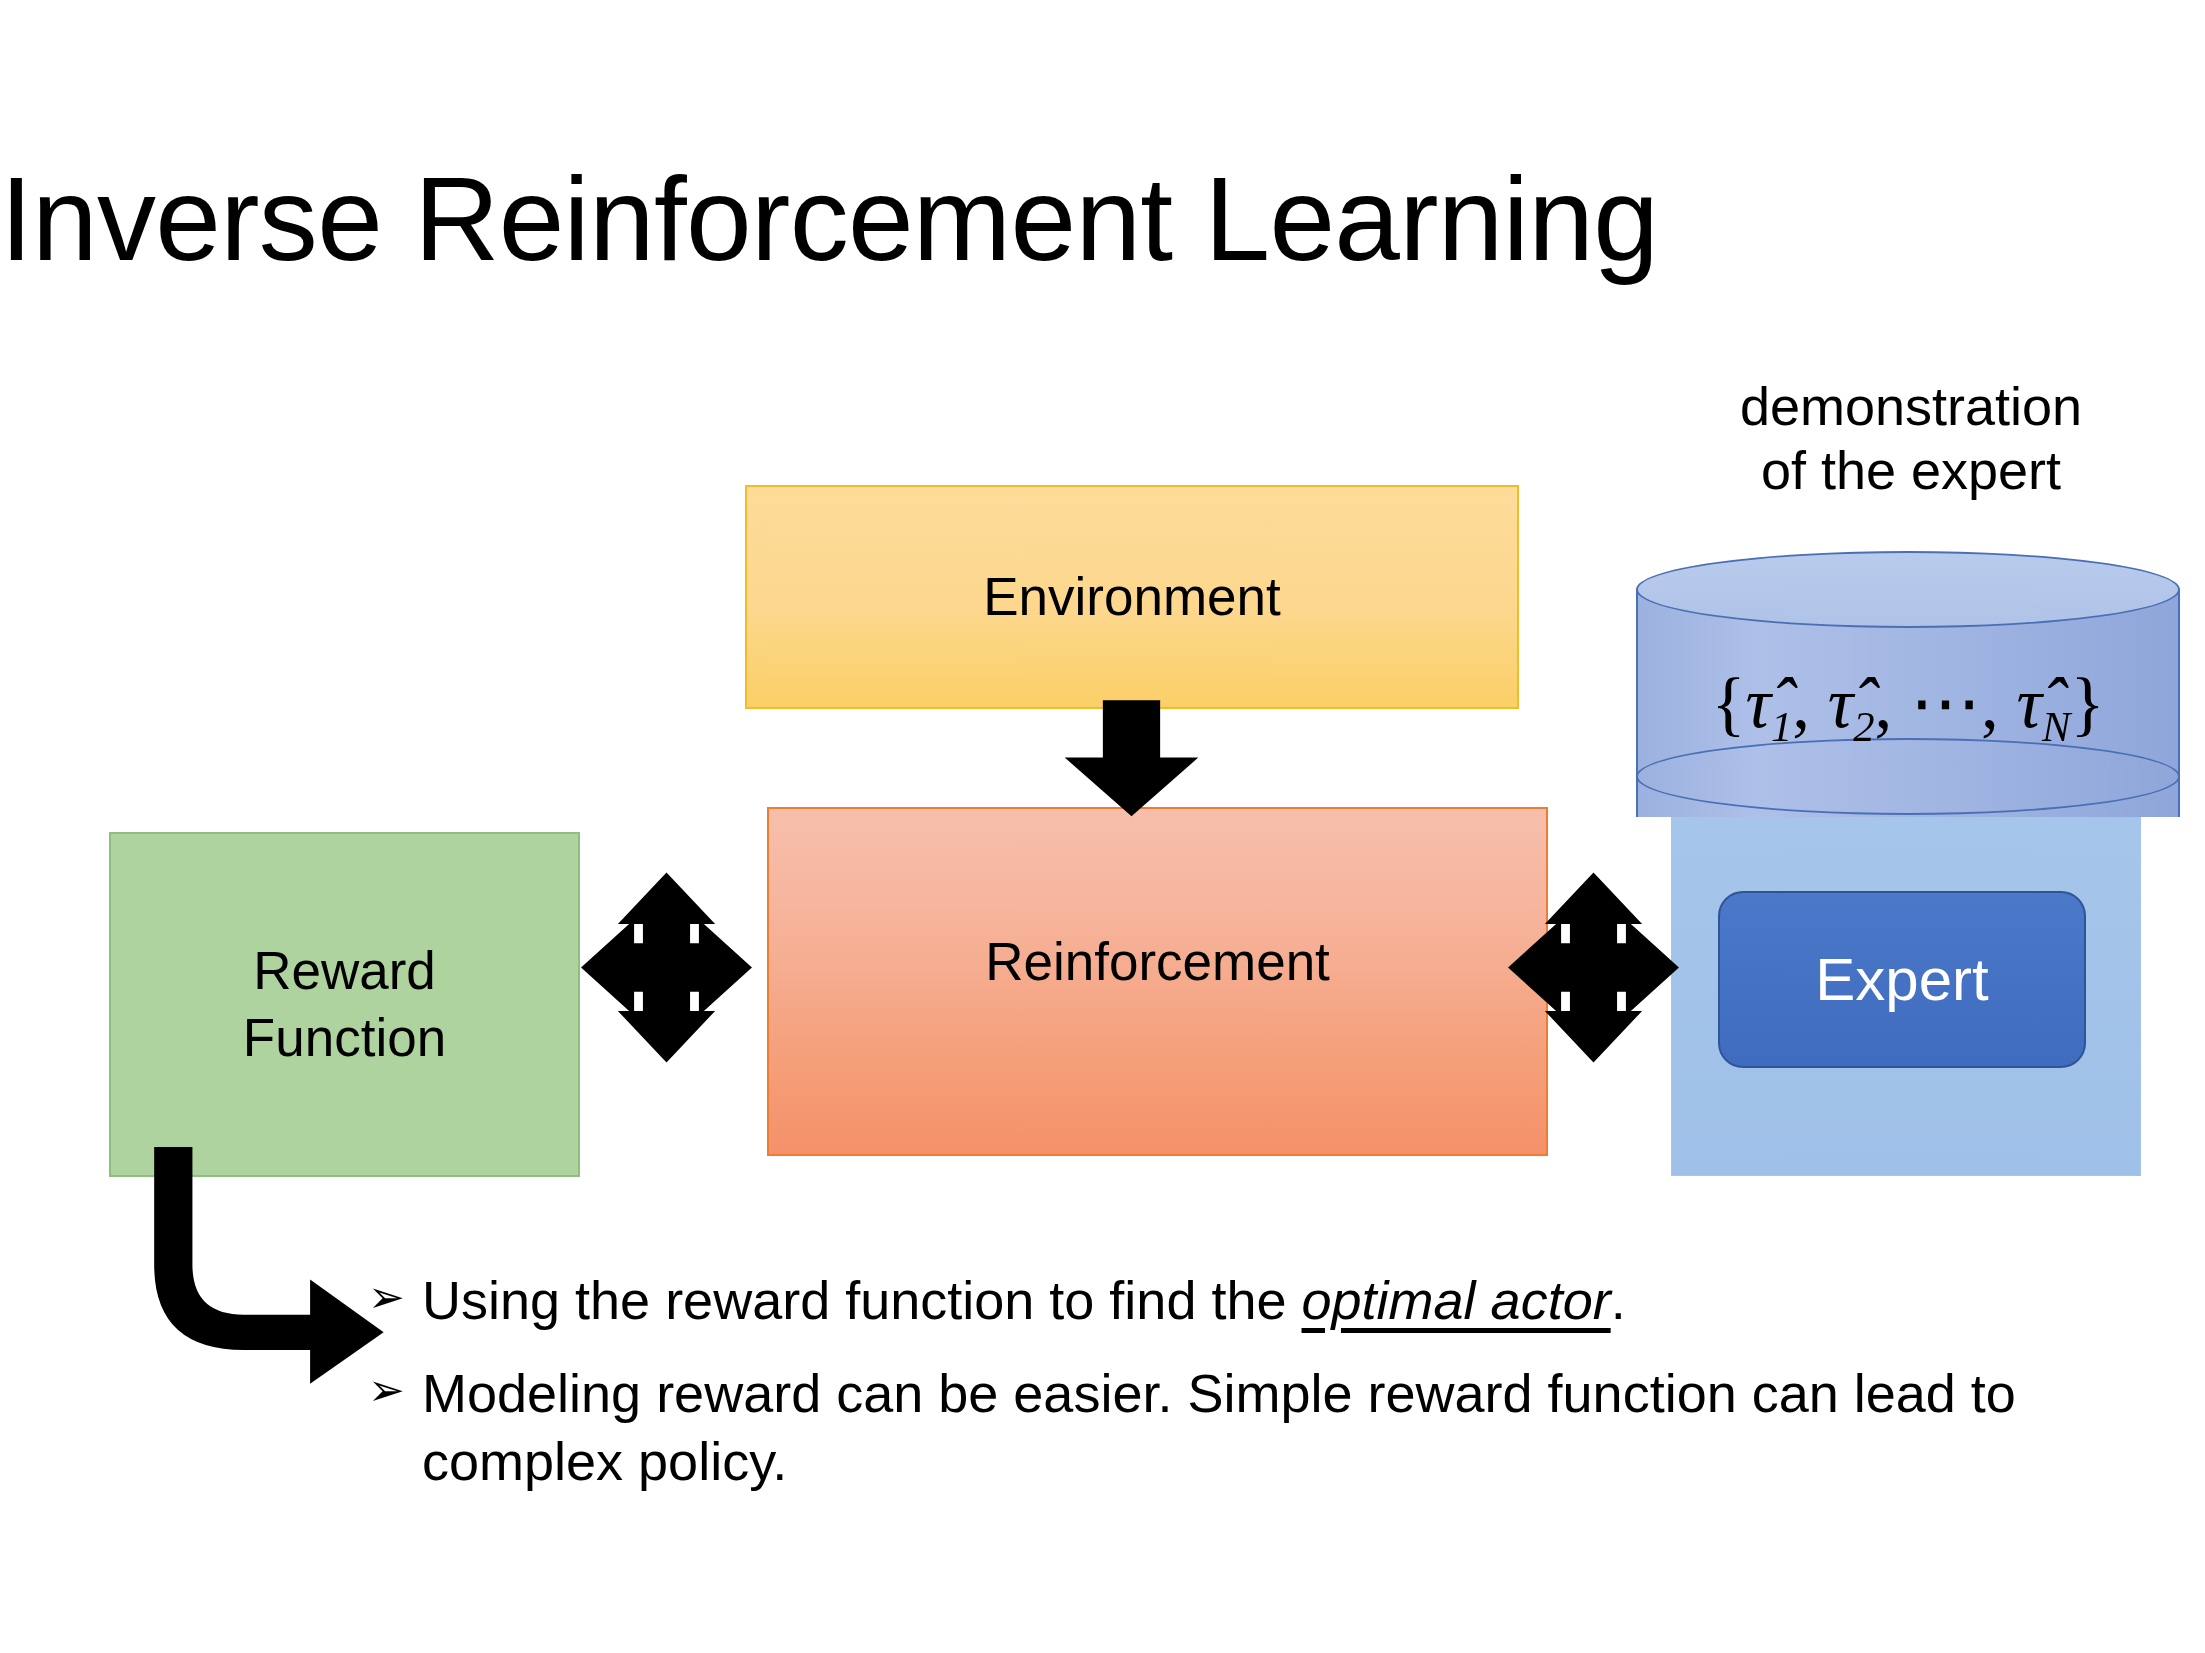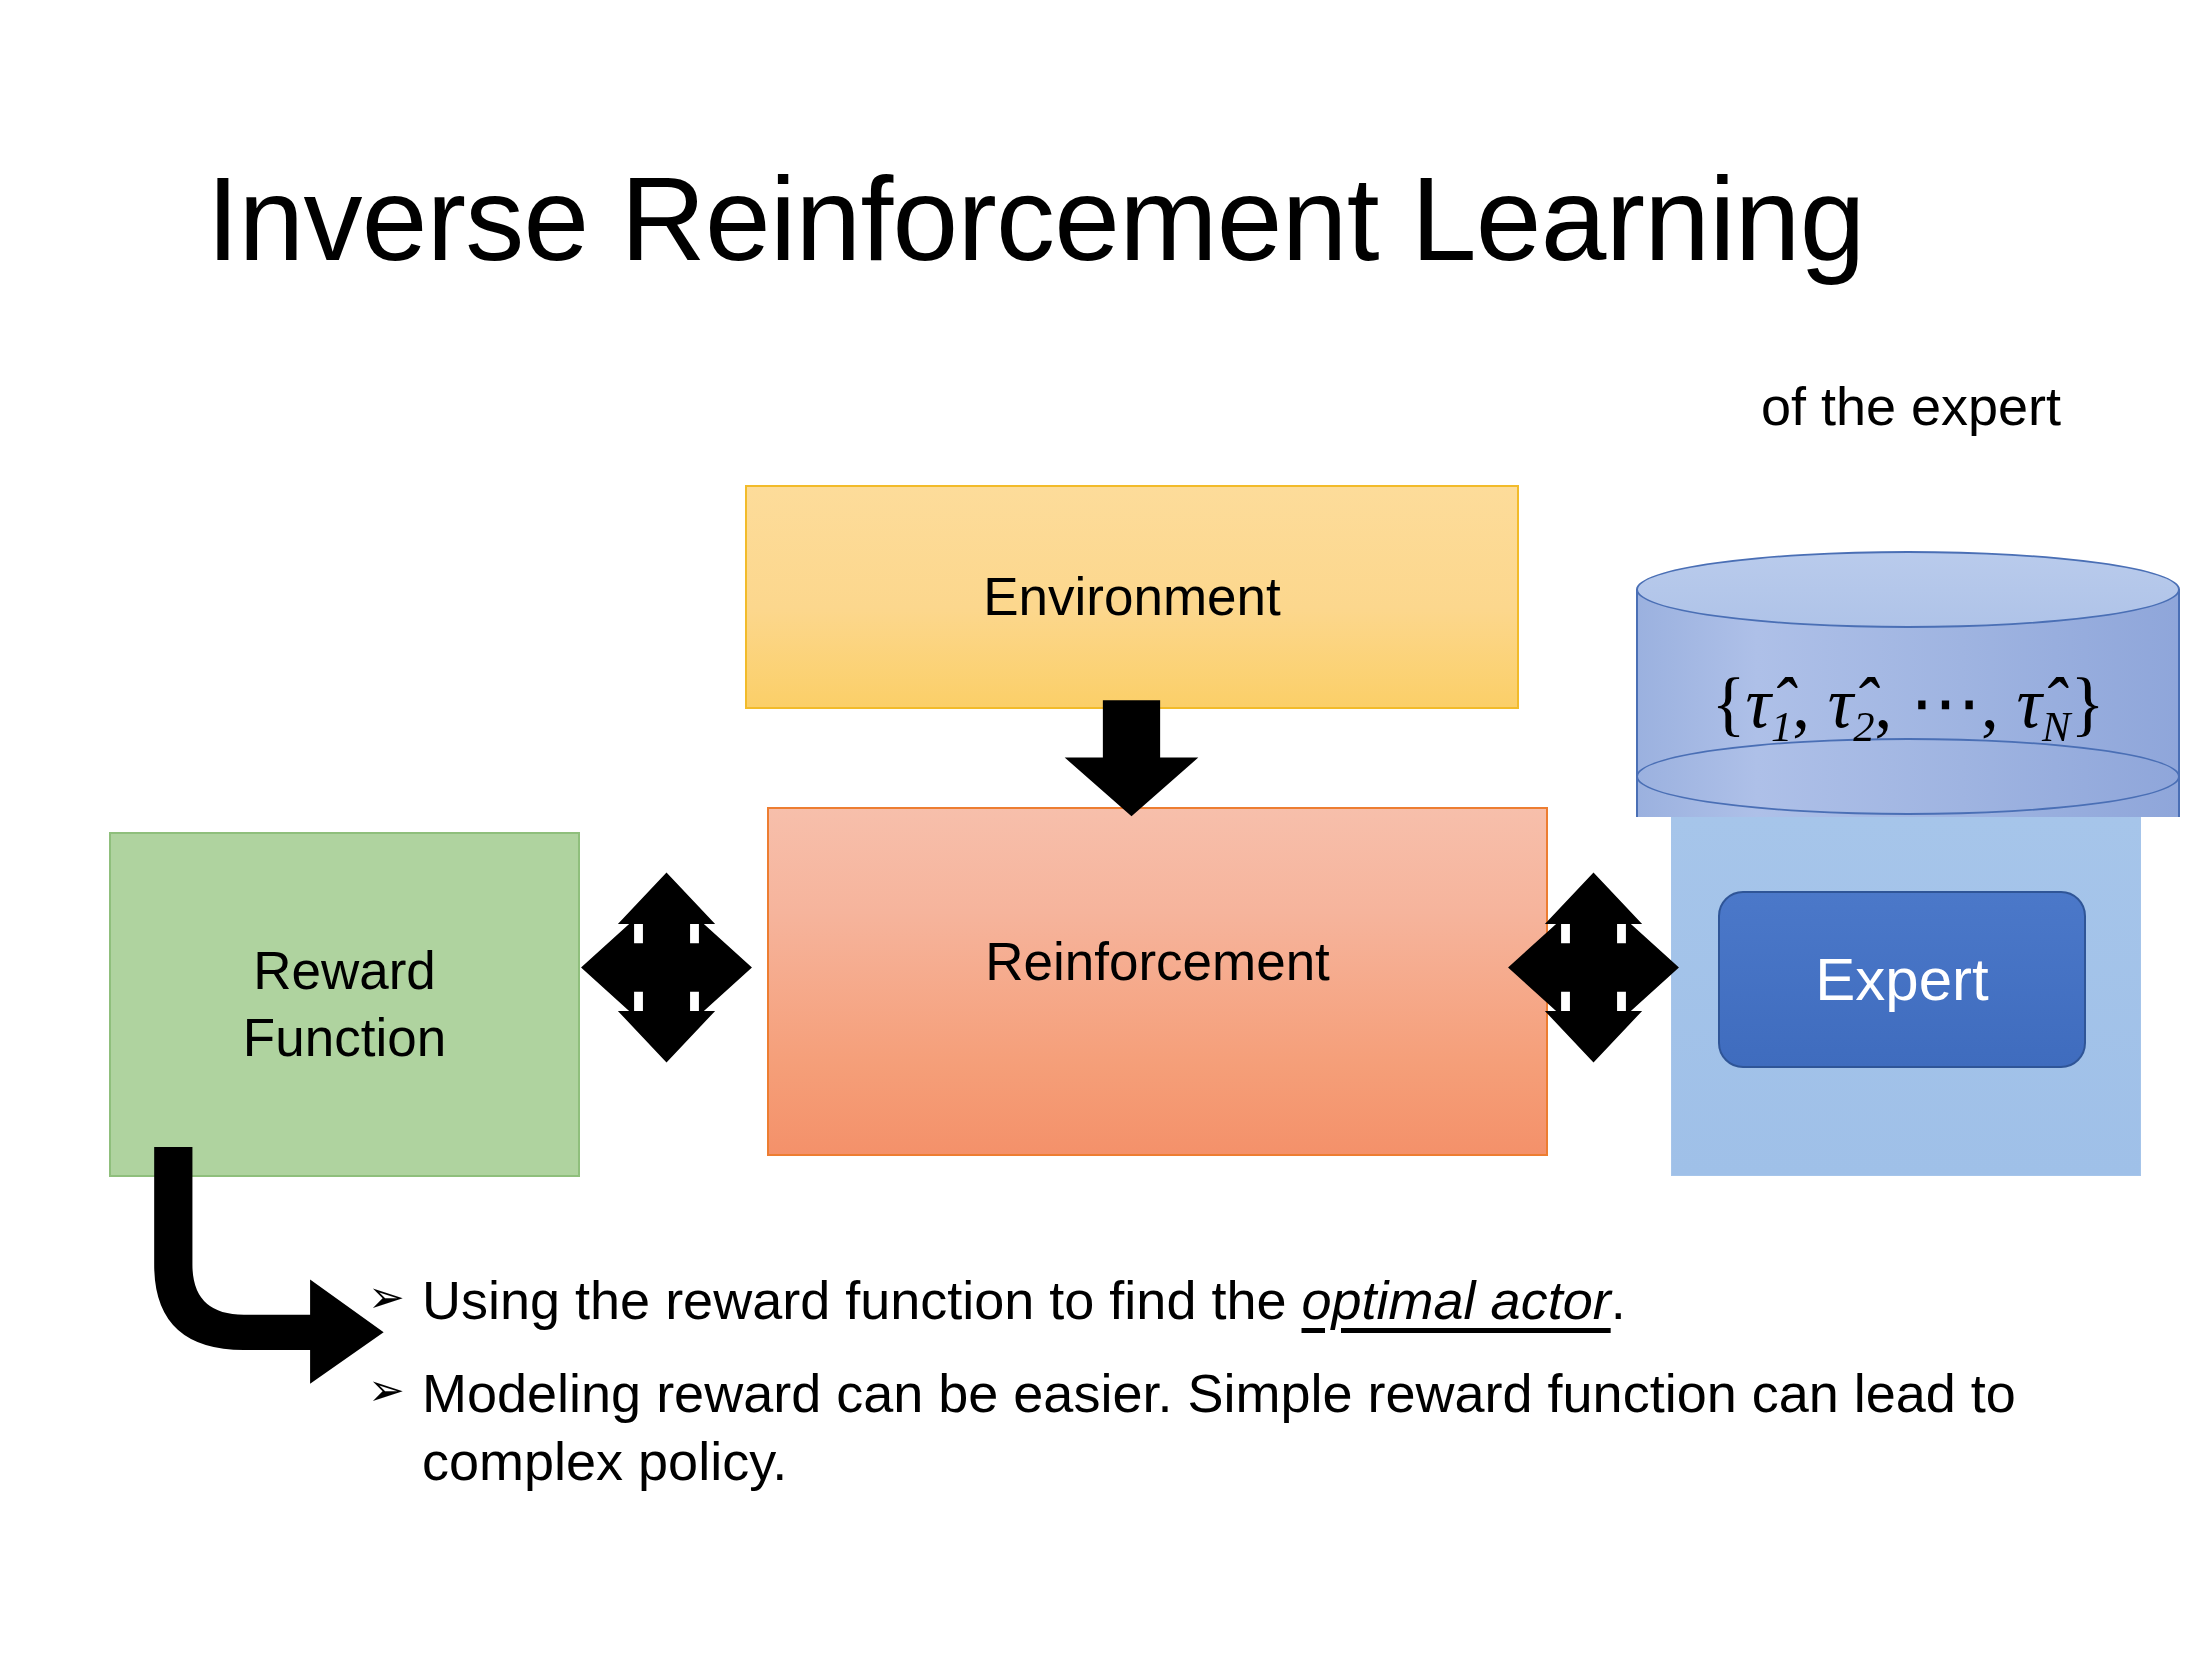--- a/index.html
+++ b/index.html
@@ -15,21 +15,21 @@
     font-family: "Liberation Sans", sans-serif;
     color: #000000;
   }
 
   
   #slide-title {
     position: absolute;
     left: 0;
     top: 158px;
     width: 2071px;
-    text-align: center;
+    text-align: left;
     font-size: 118px;
     font-weight: 400;
     letter-spacing: -0.7px;
     line-height: 1.05;
     white-space: nowrap;
     font-family: "Liberation Sans", sans-serif;
   }
 
   
   .proc-box {
@@ -230,20 +230,21 @@
 </div>
 
 <div class="proc-box" id="rl-box">
   <div>
     <div>Reinforcement</div>
     <div style="height:38px"></div>
   </div>
 </div>
 
 <div id="demo-caption">
+  <div>demonstration</div>
   <div>of the expert</div>
 </div>
 
 <div id="expert-panel"></div>
 
 <div id="demo-cylinder">
   <div id="cyl-body"></div>
   <div id="cyl-bottom"></div>
   <div id="cyl-top"></div>
   <div id="cyl-label">

